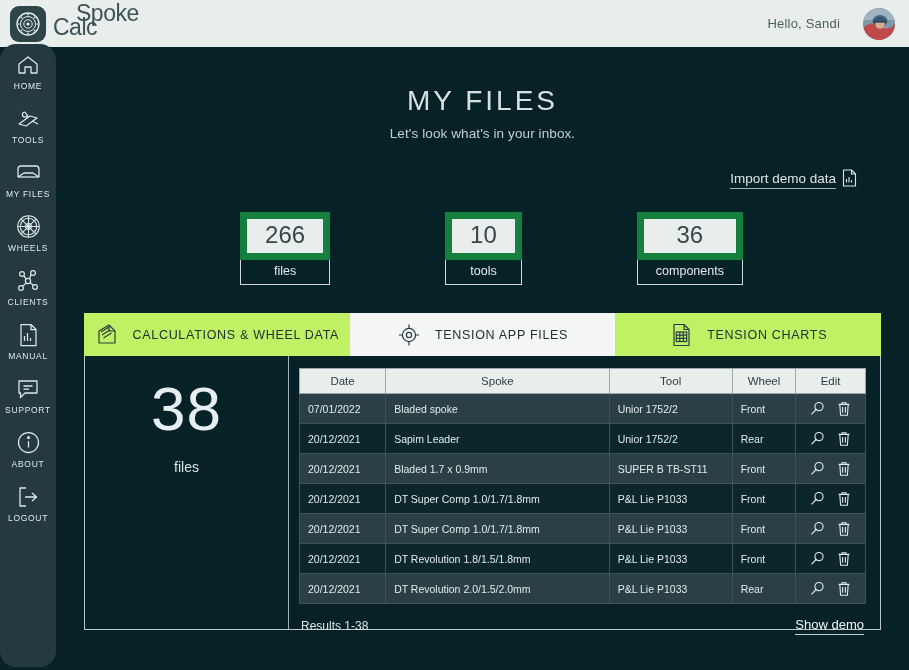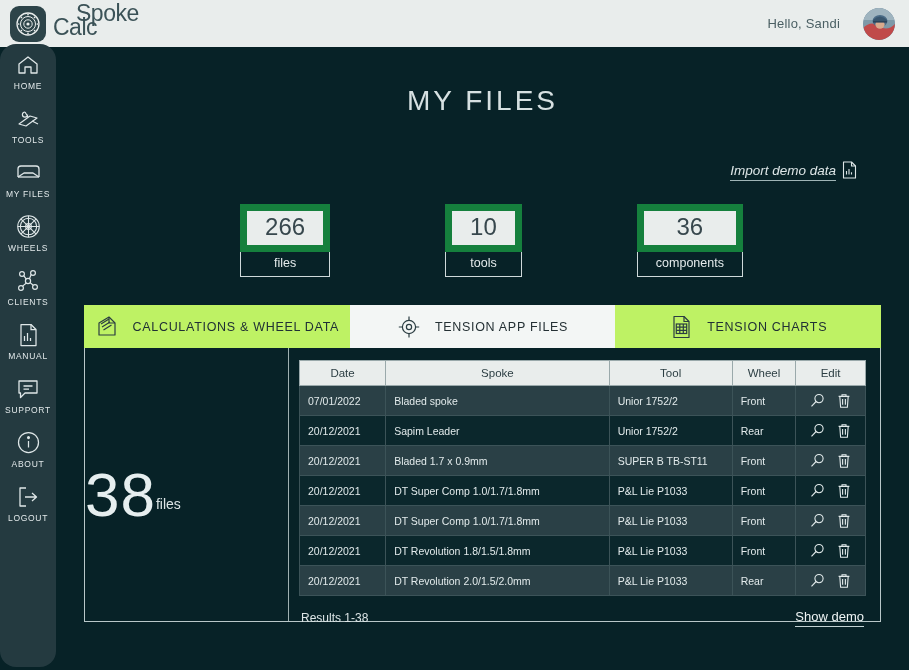--- a/index.html
+++ b/index.html
@@ -68,22 +68,22 @@
   .page-title {
     text-align: center; margin-top: 38px;
     font-size: 28px; font-weight: 300; letter-spacing: 3px; color: #d6e0e1;
   }
   .page-sub {
     text-align: center; margin-top: 9px;
     font-size: 13.5px; color: #c3d0d2; letter-spacing: .1px; font-weight: 300;
   }
 
   .import-row {
-    margin-top: 44px; padding-right: 52px;
-    display: flex; justify-content: flex-end; align-items: center; font-style: italic;
+    margin-top: 28px; padding-right: 52px;
+    display: flex; justify-content: flex-end; align-items: center;
   }
   .import-link {
     display: inline-flex; align-items: center; gap: 6px;
     color: #dde6e7; font-size: 13.5px; cursor: pointer;
   }
   .import-link .txt { border-bottom: 1px solid #9fb4b6; padding-bottom: 2px; }
 
   
   .stats {
     margin-top: 22px; display: flex; justify-content: center; align-items: flex-start;
@@ -113,21 +113,21 @@
   .tab-icon { width: 24px; height: 26px; display: flex; align-items: center; justify-content: center; }
 
   
   .panel {
     margin: 0 28px; height: 274px;
     border: 1px solid #b9c8c9; border-top: none; background: #072227;
     display: flex;
   }
   .panel-left {
     width: 204px; border-right: 1px solid #9fb1b2;
-    display: flex; align-items: center; padding-top: 20px;
+    display: flex; flex-direction: column; align-items: center; padding-top: 20px;
   }
   .big-count { font-size: 62px; font-weight: 300; color: #e6eeef; line-height: 1.05; letter-spacing: 1px; }
   .big-label { font-size: 14px; color: #dbe4e5; margin-top: 18px; }
 
   .panel-right { flex: 1; padding: 12px 14px 0 10px; }
 
   table { width: 100%; border-collapse: collapse; table-layout: fixed; }
   thead th {
     background: #e9edec; color: #2c3e43; font-size: 11.5px; font-weight: 400;
     padding: 6px 0; border: 1px solid #9aa9ab; text-align: center;
@@ -309,20 +309,21 @@
           <path d="M9 11 H20 M16 7 L20.5 11 L16 15" stroke-linejoin="round"></path>
         </svg>
       </span>
       <span class="nav-label">LOGOUT</span>
     </div>
   </div>
 
   <div id="main">
 
     <div class="page-title">MY FILES</div>
+    <div class="page-sub">Let's look what's in your inbox.</div>
 
     <div class="import-row">
       <span class="import-link">
         <span class="txt">Import demo data</span>
         <span>
           <svg width="15" height="18" viewBox="0 0 15 18" fill="none" stroke="#dde6e7" stroke-width="1.1">
             <path d="M1.5 1 H9.5 L13.5 5 V17 H1.5 Z" stroke-linejoin="round"></path>
             <path d="M9.5 1 V5 H13.5"></path>
             <path d="M4.5 13.5 V10 M7 13.5 V8 M9.5 13.5 V11.2"></path>
           </svg>

